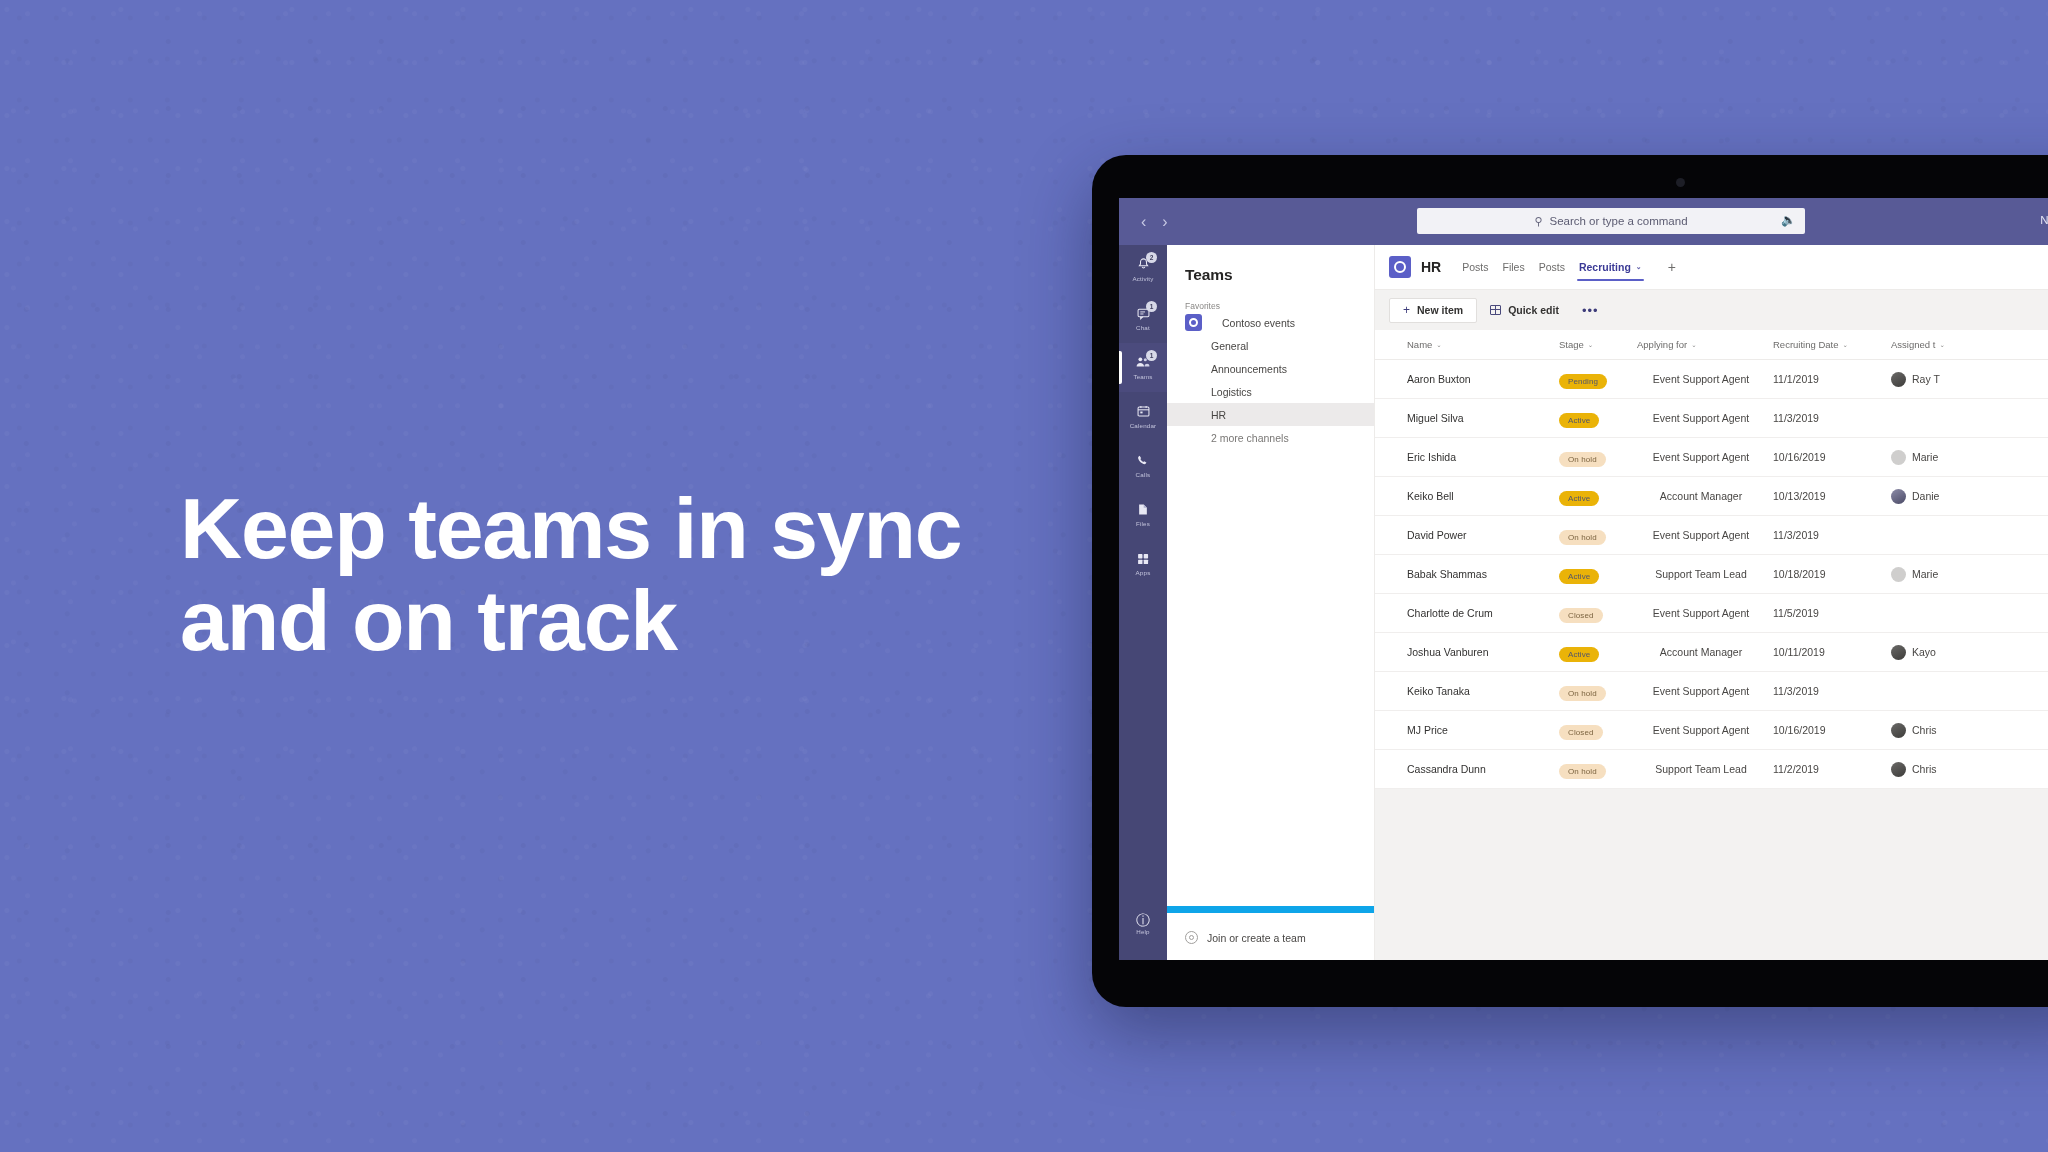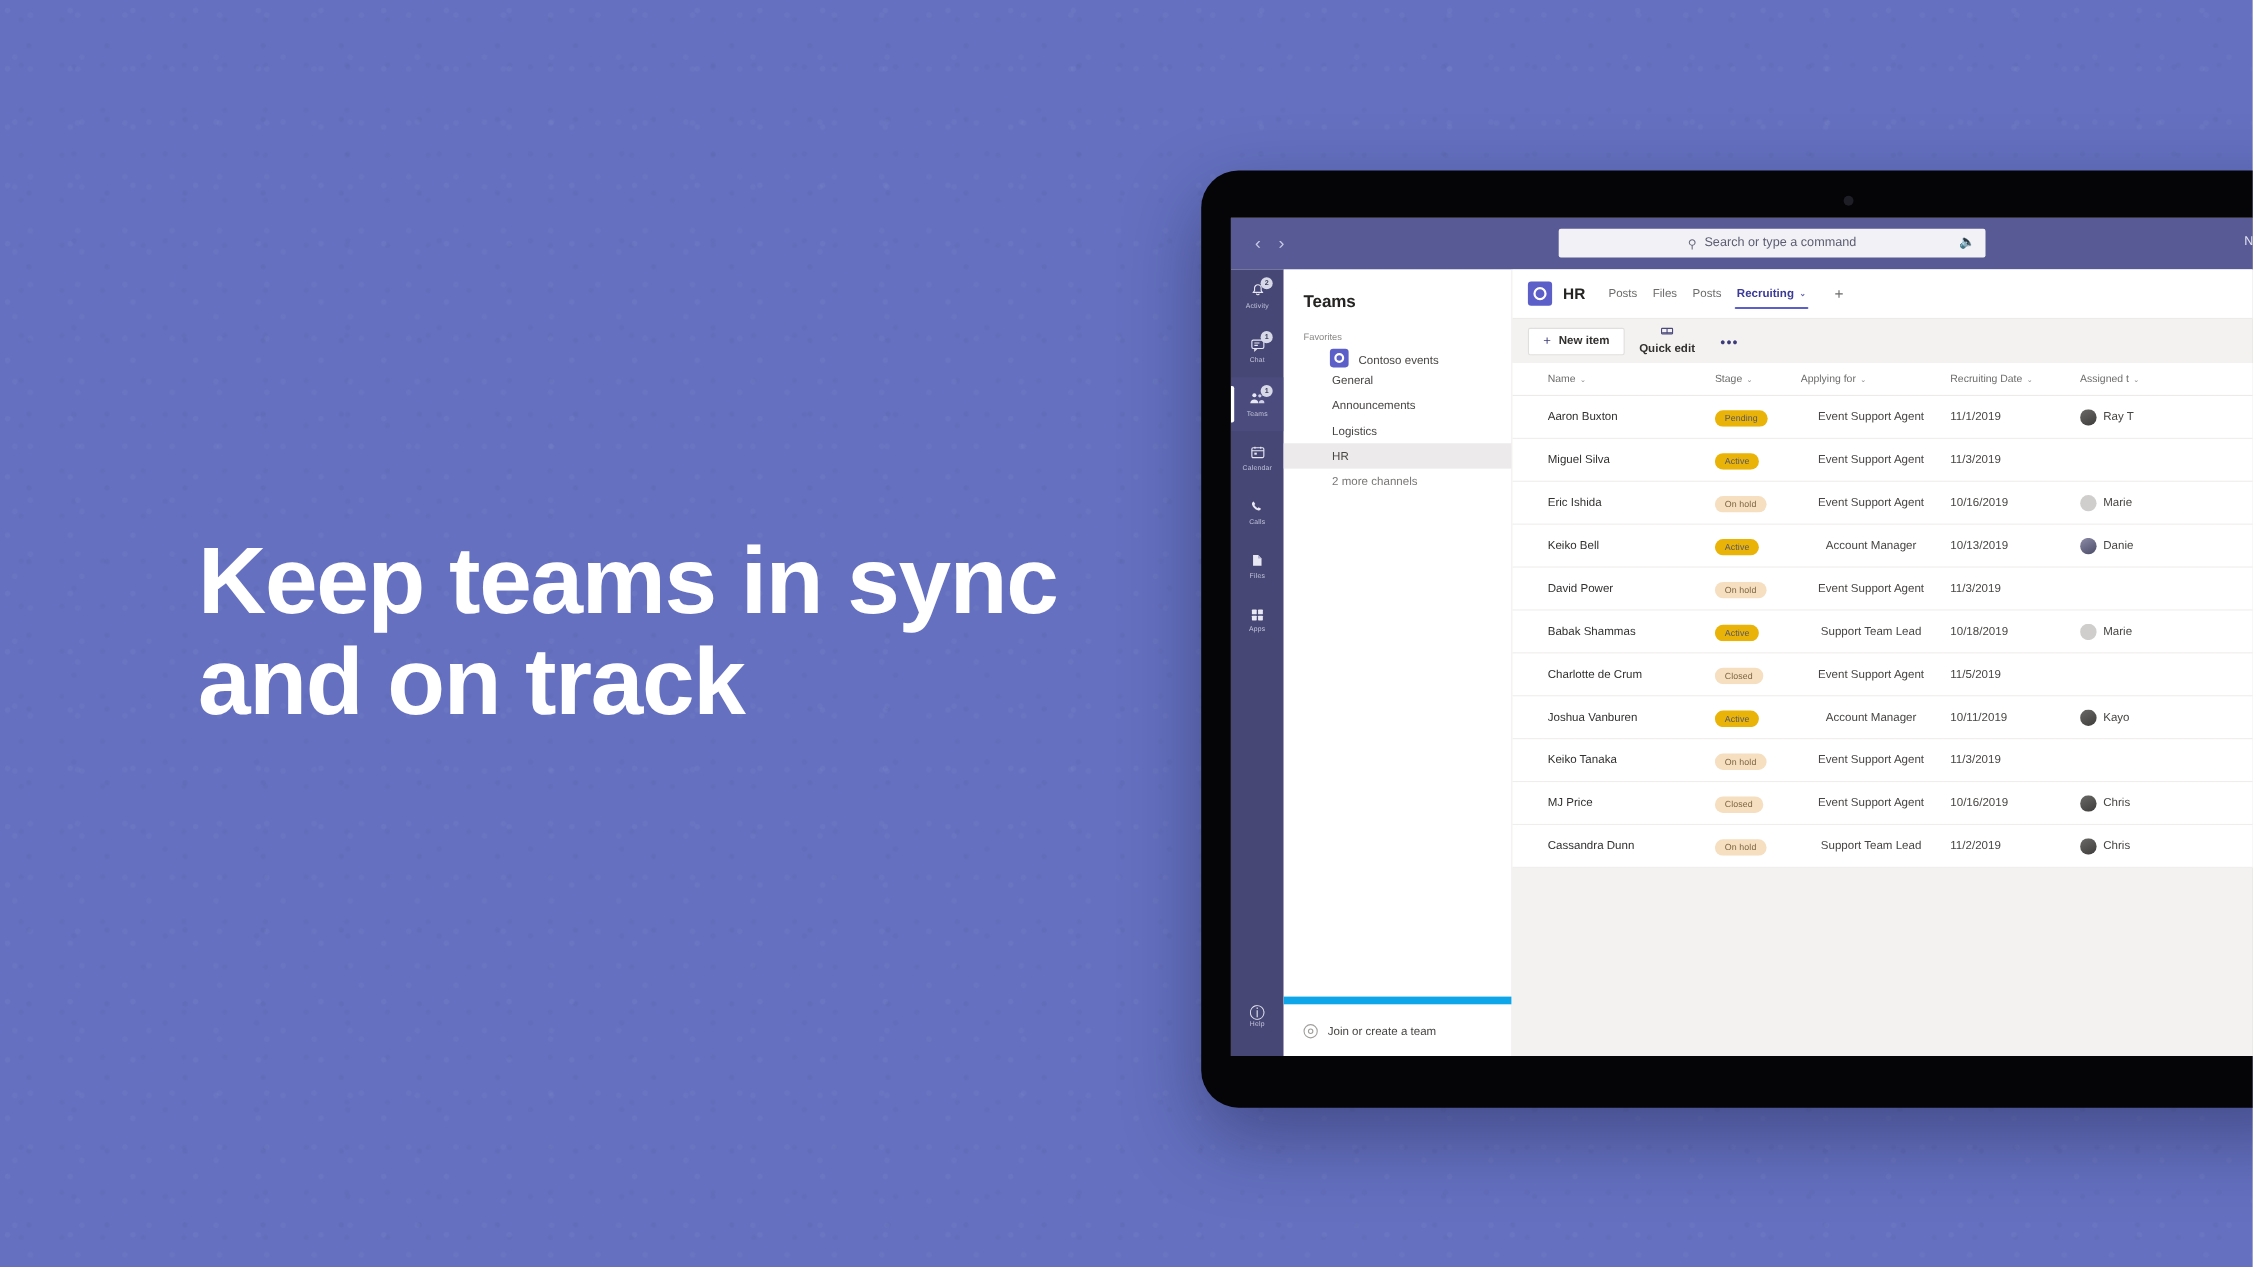--- a/index.html
+++ b/index.html
@@ -215,26 +215,25 @@
     letter-spacing: -0.1px;
   }
   #favorites-label {
     margin: 17px 0 0 18px;
     font-size: 8.5px;
     color: #8a8886;
   }
   .team-row {
     height: 23px;
     display: flex;
-    align-items: flex-end;
+    align-items: center;
     padding-left: 18px;
-    gap: 9px;
+    gap: 20px;
     font-size: 10.5px;
     color: #484644;
-    margin-left: 24px;
   }
   .team-avatar {
     width: 17px; height: 17px;
     border-radius: 3px;
     background: #5b5fc7;
     display: flex;
     align-items: center;
     justify-content: center;
     flex: none;
   }
@@ -388,21 +387,20 @@
   #new-item-btn .plus { font-size: 12px; font-weight: 400; color: #3d3c7a; }
   #quick-edit-btn {
     height: 25px;
     display: flex;
     align-items: center;
     gap: 7px;
     padding: 0 11px;
     font-size: 10.5px;
     color: #323130;
     font-weight: 600;
-    flex-direction: column;
   }
   .grid-icon {
     width: 11px; height: 10px;
     border: 1.2px solid #4a4a7c;
     box-sizing: border-box;
     position: relative;
     border-radius: 1px;
   }
   .grid-icon::before {
     content: "";

